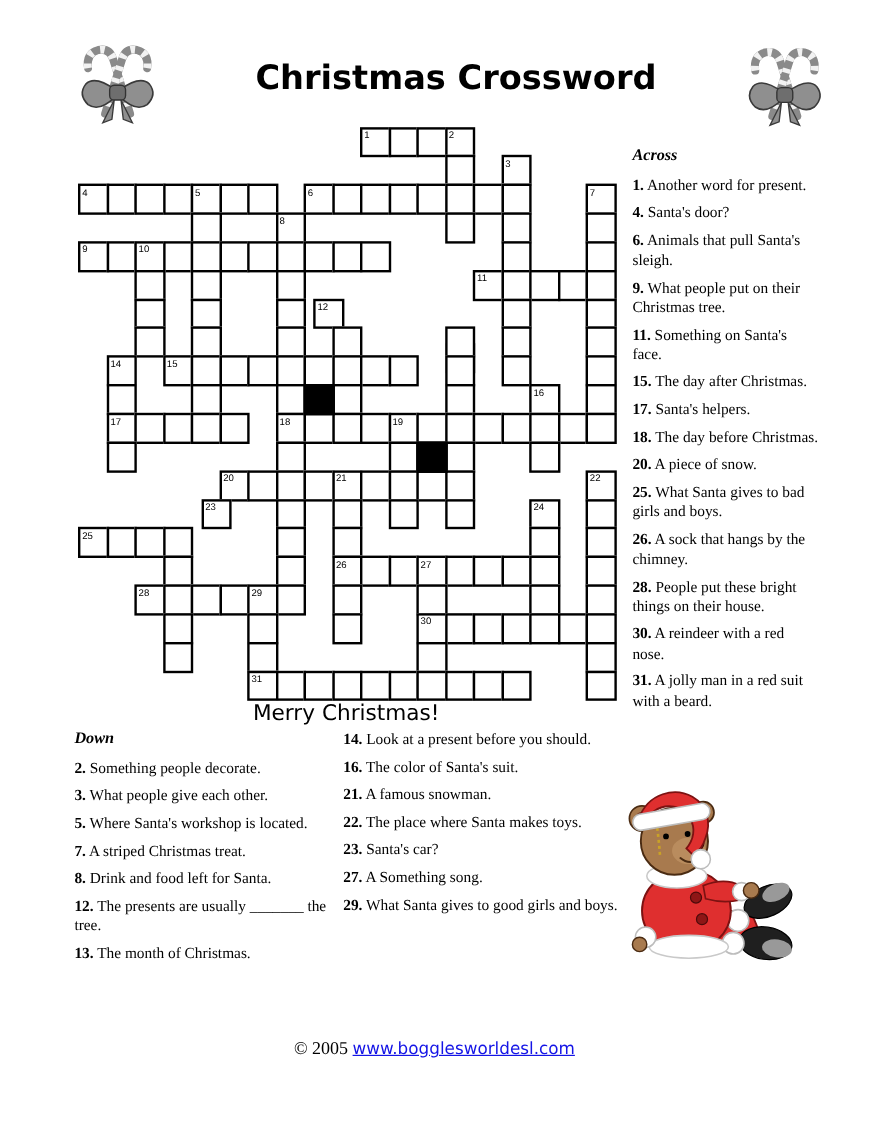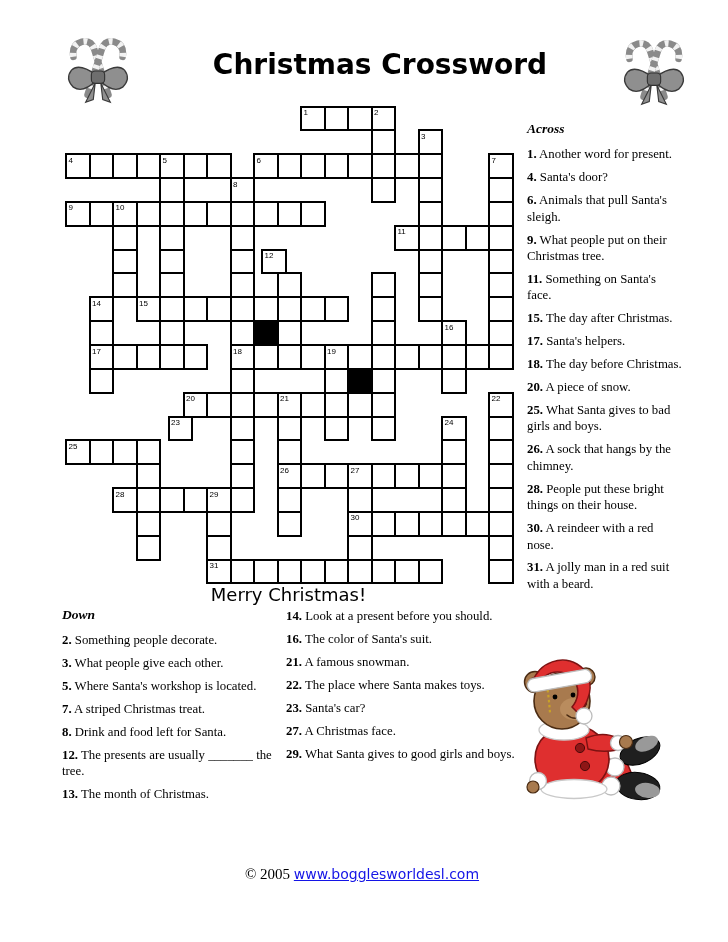--- a/index.html
+++ b/index.html
@@ -352,21 +352,21 @@
     </div>
 </div>
 
 <div id="down-col2" class="abs clue-col">
   <div id="down-list2">
       <p class="clue"><span class="cn">14.</span> <span>Look at a present before you should.</span></p>
       <p class="clue"><span class="cn">16.</span> <span>The color of Santa's suit.</span></p>
       <p class="clue"><span class="cn">21.</span> <span>A famous snowman.</span></p>
       <p class="clue"><span class="cn">22.</span> <span>The place where Santa makes toys.</span></p>
       <p class="clue"><span class="cn">23.</span> <span>Santa's car?</span></p>
-      <p class="clue"><span class="cn">27.</span> <span>A Christmas face.</span></p>
+      <p class="clue"><span class="cn">27.</span> <span>A Something song.</span></p>
       <p class="clue"><span class="cn">29.</span> <span>What Santa gives to good girls and boys.</span></p>
     </div>
 </div>
 
 <svg class="abs" style="left:522px;top:655px;" width="146" height="154" viewBox="0 0 146 154">
 
   <path d="M55 108 Q82 98 106 110 L113 127 Q92 140 60 137 Z" fill="#df2f2f" stroke="#7c1212" stroke-width="1.5"></path>
 
   <g transform="rotate(-24 118 96)">
     <ellipse cx="118" cy="96" rx="21" ry="12.5" fill="#1f1f1f" stroke="#000" stroke-width="1"></ellipse>

